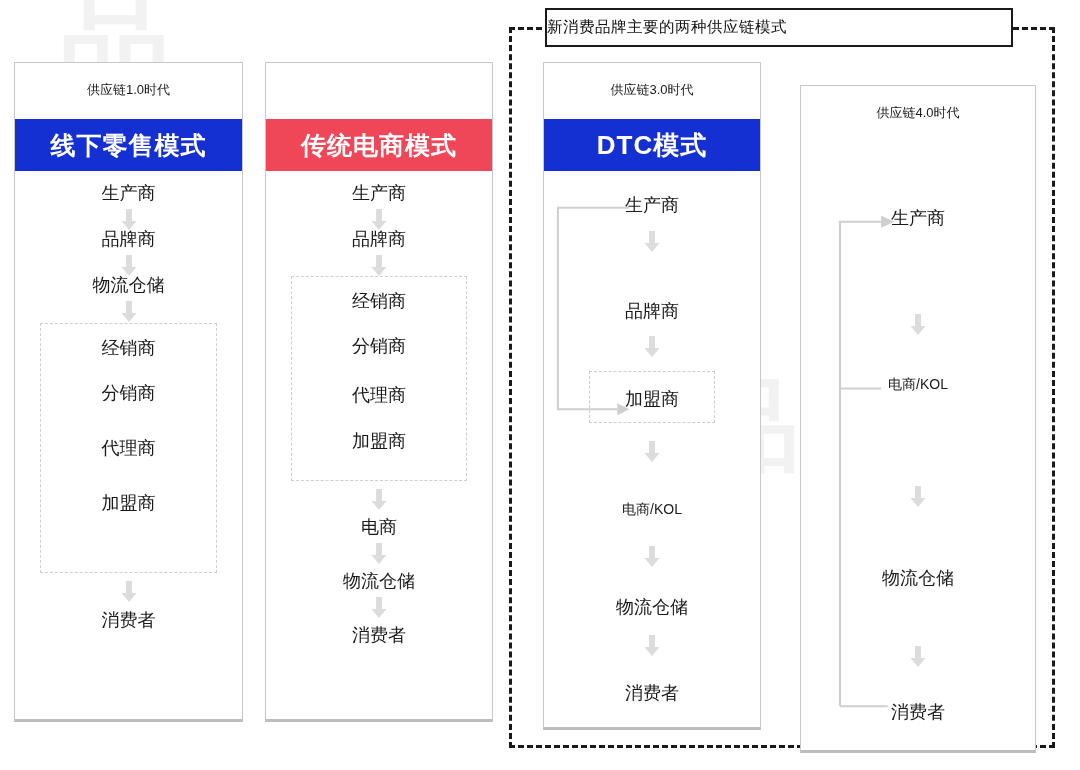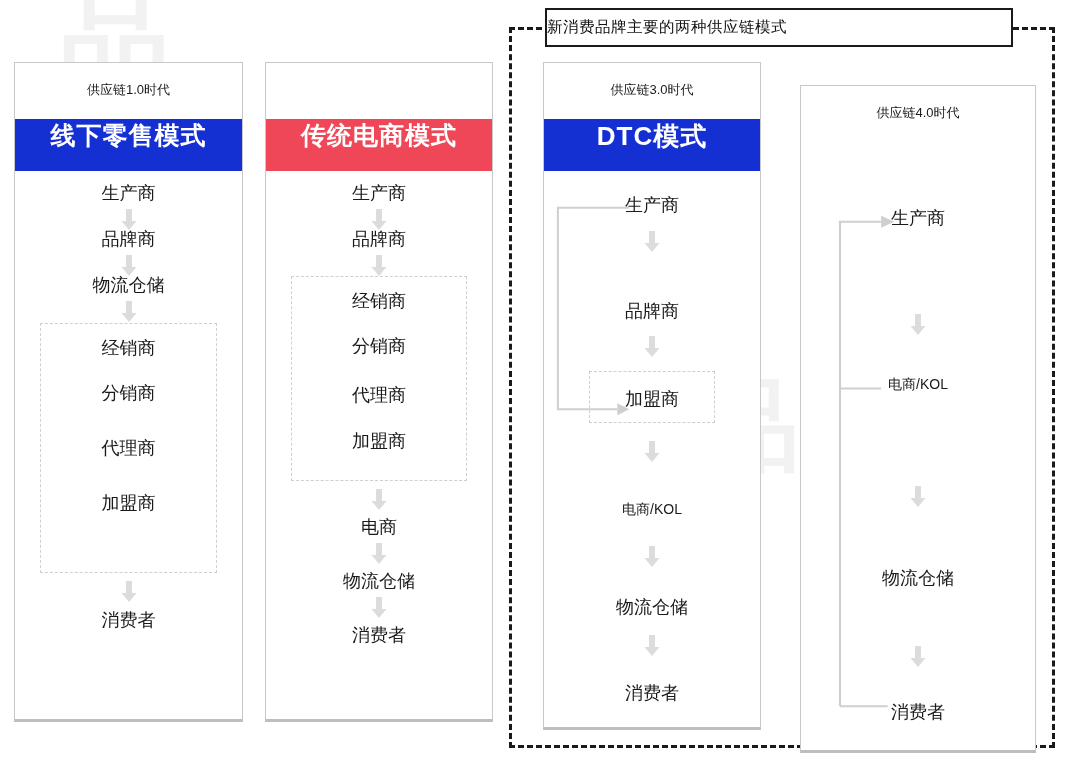--- a/index.html
+++ b/index.html
@@ -87,21 +87,21 @@
     color: #1a1a1a;
   }
 
   .mode-bar {
     position: absolute;
     left: 0;
     right: 0;
     top: 56px;
     height: 52px;
     display: flex;
-    align-items: flex-start;
+    align-items: center;
     justify-content: center;
     color: #ffffff;
     font-size: 25px;
     font-weight: bold;
     letter-spacing: 1px;
   }
   .mode-bar.blue { background: #1530d2; }
   .mode-bar.red  { background: #ef4757; }
   .col-3 .mode-bar, .col-4 .mode-bar { font-size: 26px; }
 

